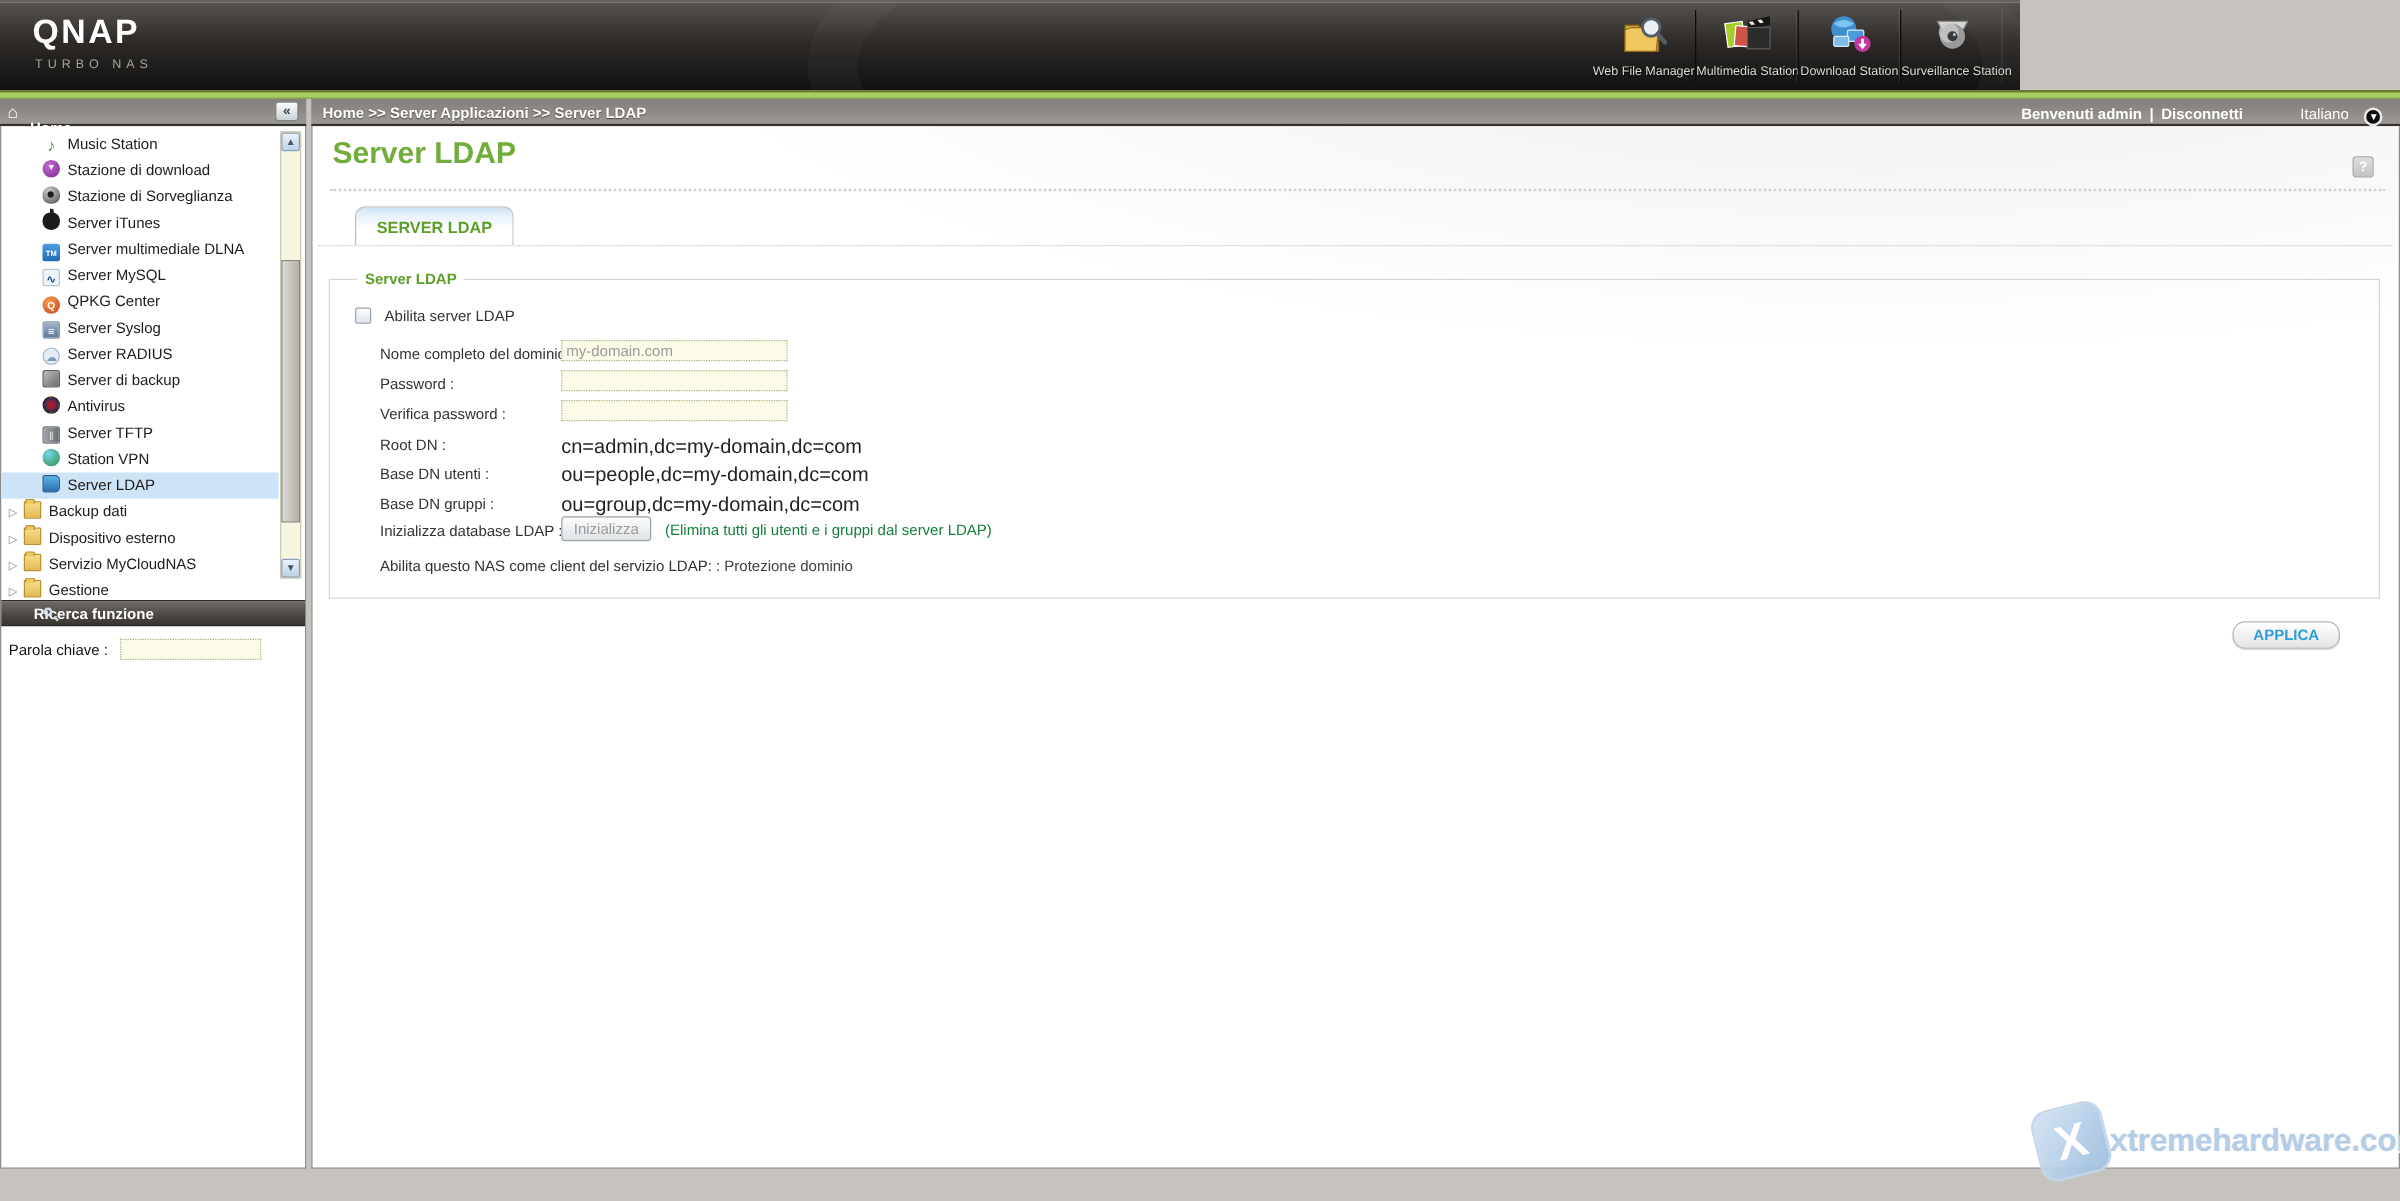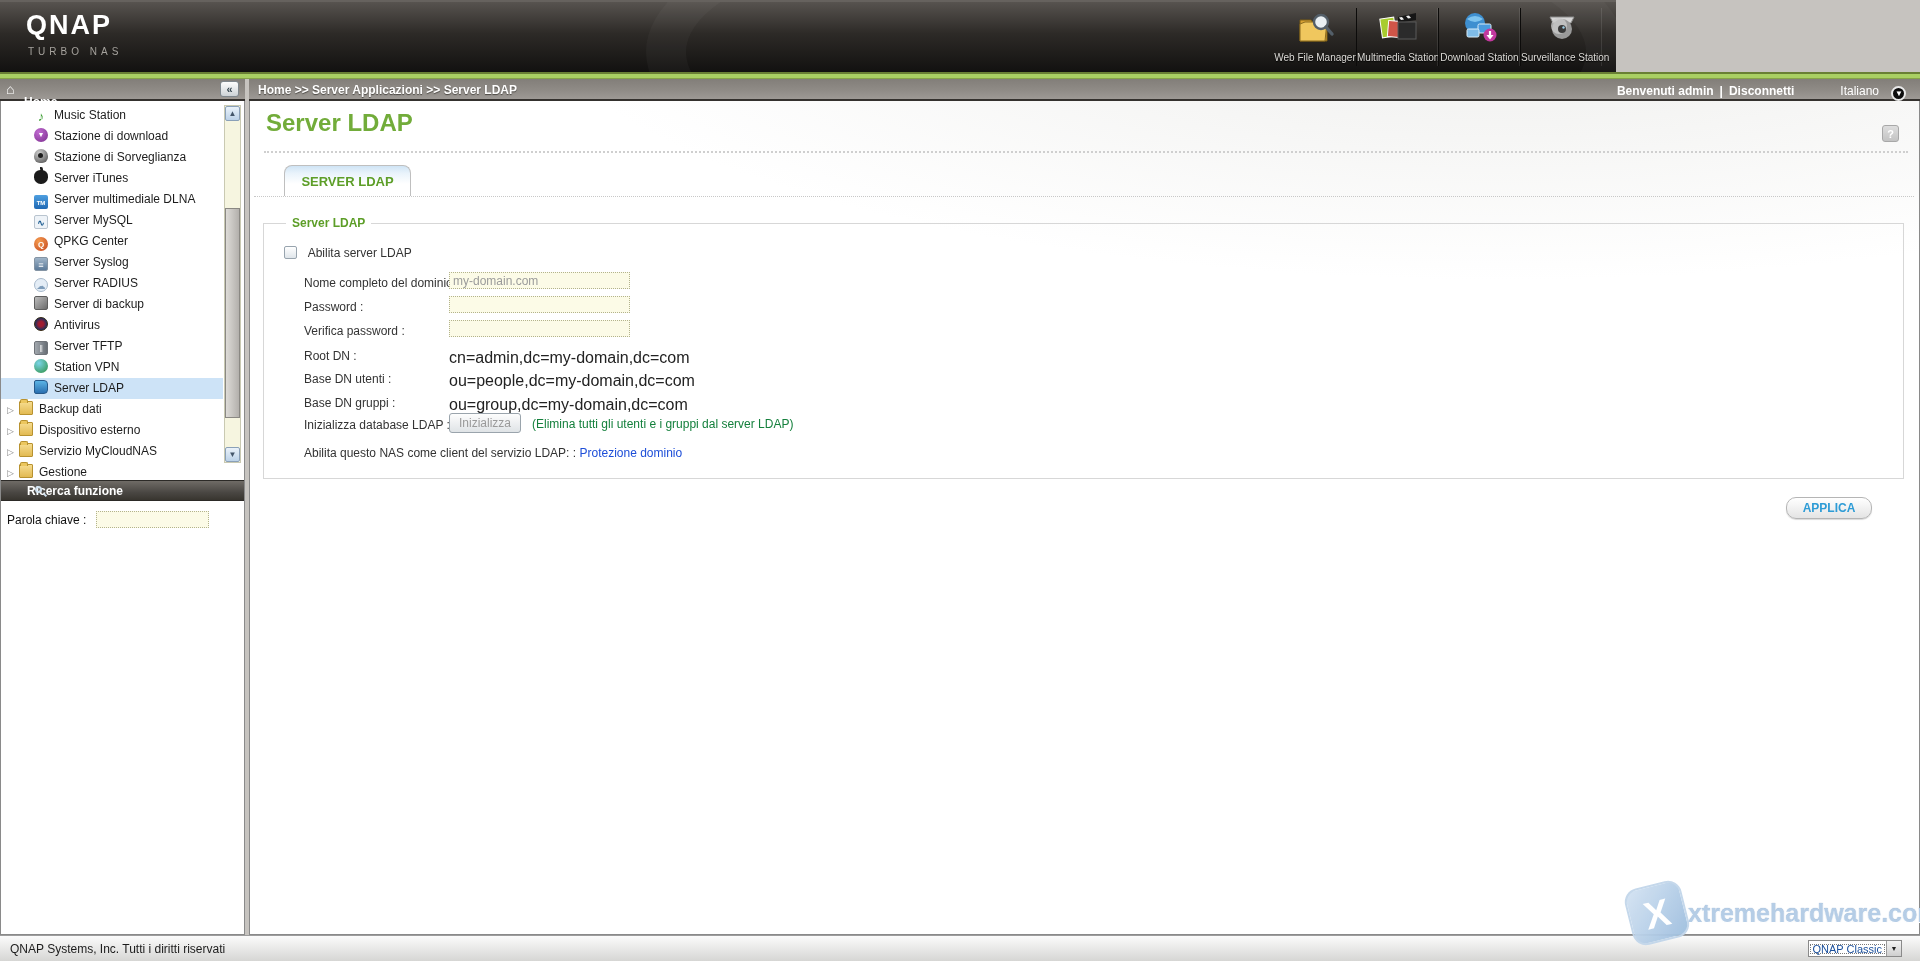--- a/index.html
+++ b/index.html
@@ -123,21 +123,21 @@
   .fset .row { position:absolute; font-size:12px; color:#333; white-space:nowrap; }
   .flabel { position:absolute; left:40px; font-size:12px; color:#333; white-space:nowrap; }
   .fvalue { position:absolute; left:185px; font-size:16px; color:#222; white-space:nowrap; }
   .finput { position:absolute; left:185px; width:181px; }
   .cbx { appearance:none; -webkit-appearance:none; width:13px; height:13px; border:1px solid #98a4ae;
         background:linear-gradient(#ffffff,#dfe5ea); border-radius:2px; vertical-align:-2px; margin-right:8px; cursor:pointer; }
   .init-btn { position:absolute; left:185px; top:189px; height:20px; padding:0 9px; font-size:12px; color:#9a9a9a;
         background:linear-gradient(#fdfdfd,#dfe3e6); border:1px solid #9aa4ac; border-radius:3px; cursor:pointer;
         font-family:"Liberation Sans",sans-serif; }
   .init-note { position:absolute; left:268px; top:193px; font-size:12px; color:#15803d; white-space:nowrap; }
-  .ldap-link { color:#1d4ed8; text-decoration:none; cursor:pointer; }
+  .ldap-link { color:#404040; text-decoration:none; cursor:pointer; }
   .apply-btn { position:absolute; left:1536px; top:396px; width:86px; height:22px; border:1px solid #b5b5b5; border-radius:10px;
         background:linear-gradient(#ffffff,#e4e4e4); color:#2e9cd6; font-size:12px; font-weight:bold;
         font-family:"Liberation Sans",sans-serif; cursor:pointer; box-shadow:0 1px 1px rgba(0,0,0,0.15); }
 
   
   .footer { position:absolute; left:0; top:935px; width:1920px; height:26px;
         background:linear-gradient(#fbfbfb,#d6d6d4); border-top:1px solid #9d9d9d; font-size:12px; color:#1c1c1c;
         display:flex; align-items:center; }
   .footer .copy { margin-left:10px; }
   .theme-select { margin-left:auto; margin-right:18px; height:17px; display:flex; align-items:center;
@@ -312,21 +312,14 @@
     </div>
 
     <button class="apply-btn">APPLICA</button>
   </div>
 
   <div class="wm">
     <div class="wm-x">X</div>
     <div class="wm-text">xtremehardware.com</div>
   </div>
 
-  <div class="footer">
-    <span class="copy">QNAP Systems, Inc. Tutti i diritti riservati</span>
-    <span class="theme-select">
-      <span class="tval">QNAP Classic</span>
-      <span class="tarrow">▼</span>
-    </span>
-  </div>
 
 </div>
 
 </body></html>

